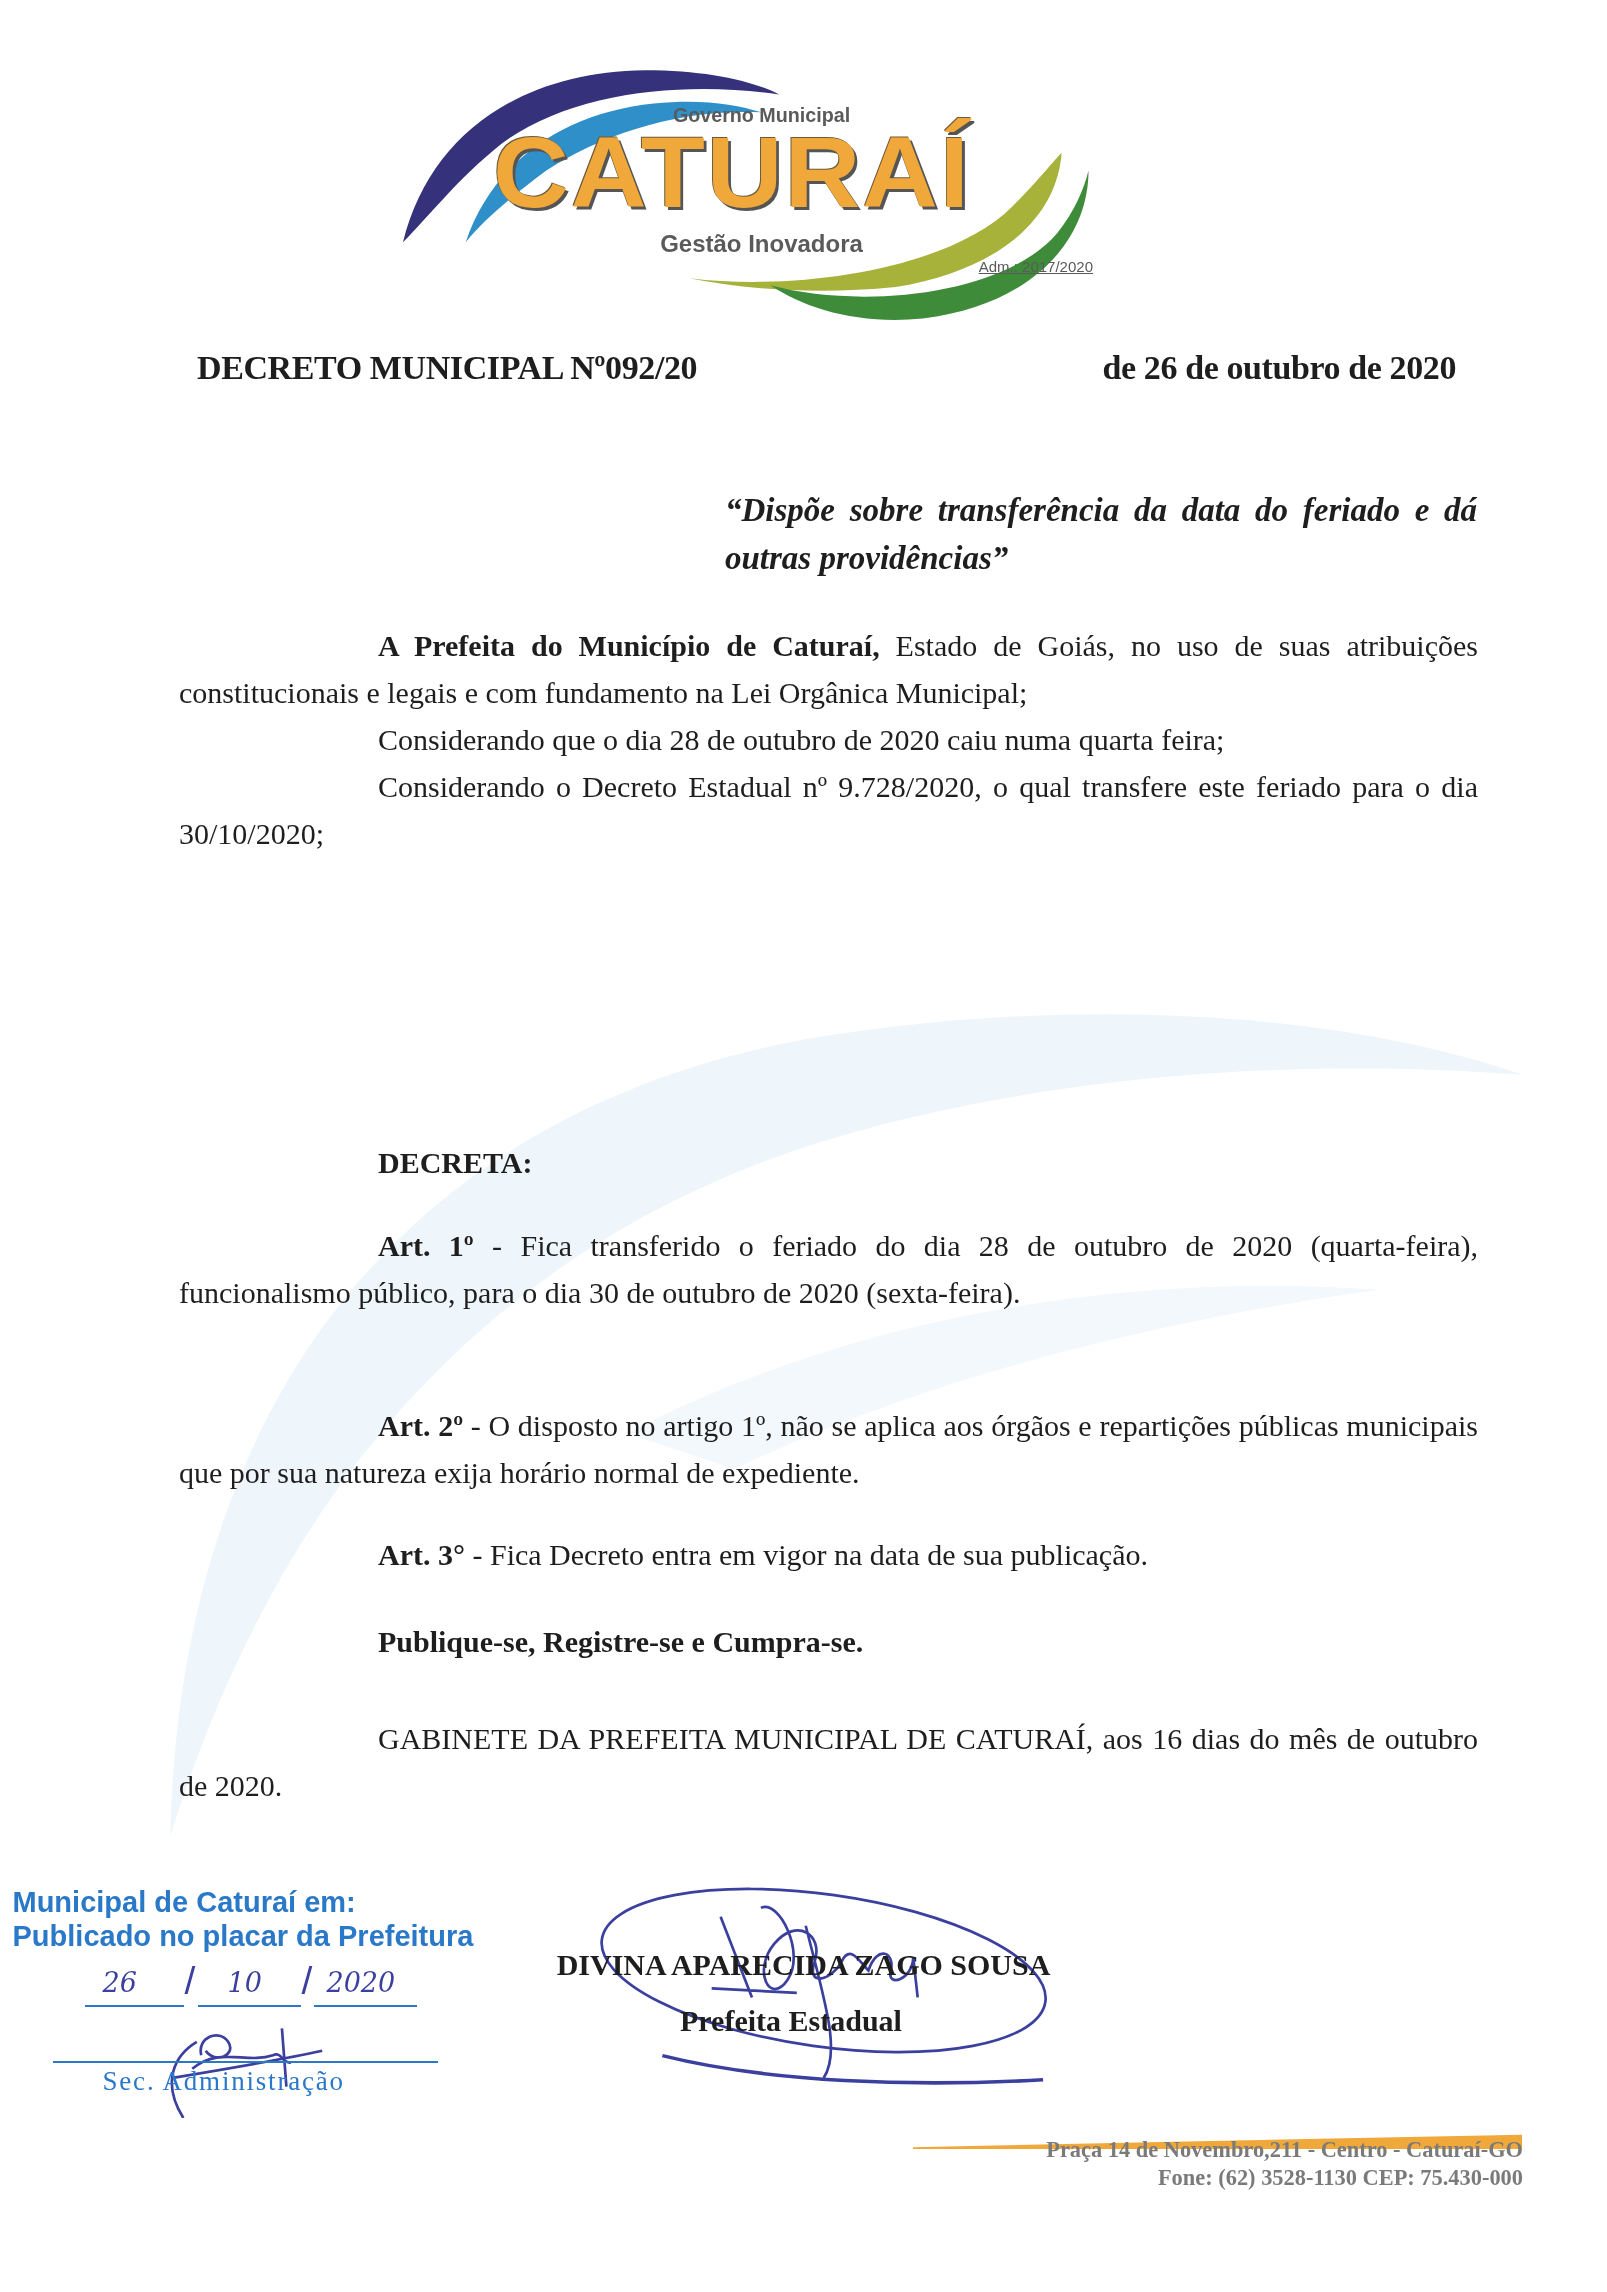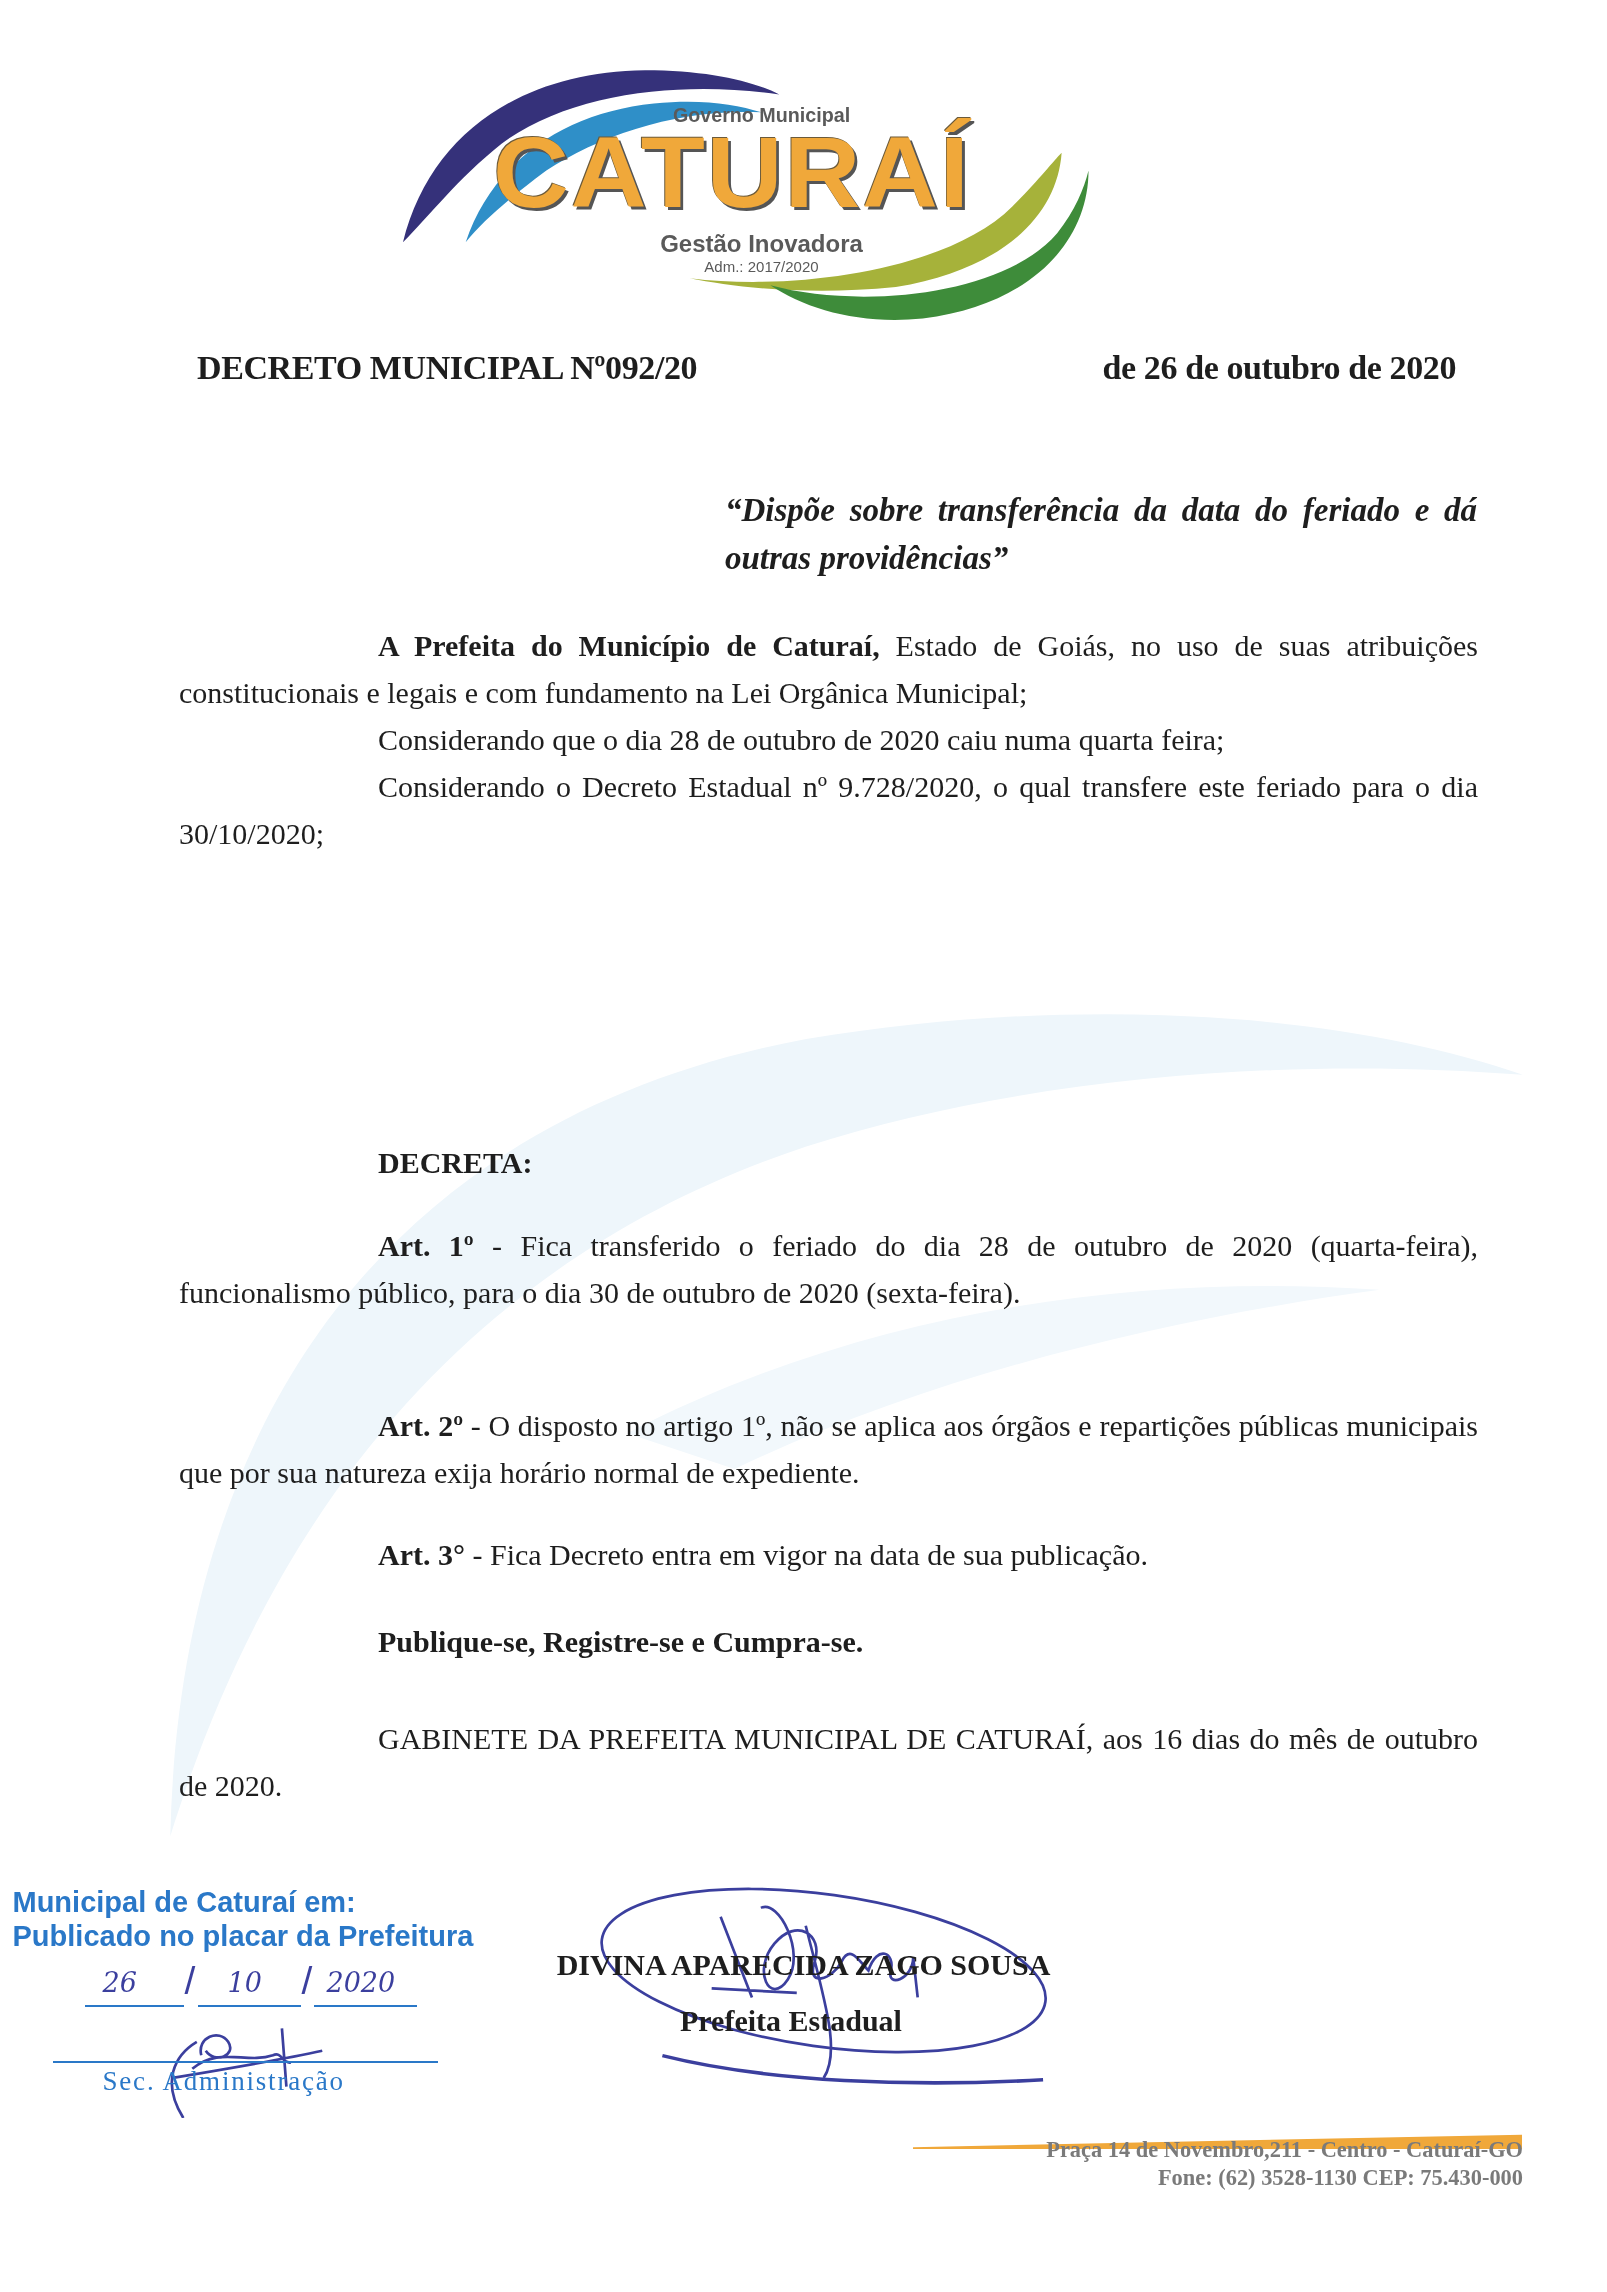--- a/index.html
+++ b/index.html
@@ -11,22 +11,22 @@
   .watermark { position: absolute; left: 0; top: 0; width: 1608px; height: 2293px; pointer-events: none; }
   .logo { position: absolute; left: 394px; top: 63px; width: 699px; height: 269px; }
   .logo svg { position: absolute; left: 0; top: 0; }
   .logo .gov { position: absolute; left: 0; width: 699px; top: 41px; text-align: center; padding-left: 36px; box-sizing: border-box;
     font-family: "Liberation Sans", sans-serif; font-weight: bold; font-size: 19.7px; color: #5a5a5a; }
   .logo .name { position: absolute; left: 99px; top: 59px; font-family: "Liberation Sans", sans-serif; font-weight: bold;
     font-size: 100px; letter-spacing: 1.8px; color: #f0a83a; transform: scaleX(1.05); transform-origin: left;
     text-shadow: 2.7px 2.7px 0 #555, -0.9px -0.9px 0 #6b5a3a; line-height: 1; }
   .logo .slogan { position: absolute; left: 0; width: 699px; top: 167px; text-align: center; padding-left: 36px; box-sizing: border-box;
     font-family: "Liberation Sans", sans-serif; font-weight: bold; font-size: 24px; color: #5a5a5a; }
-  .logo .adm { position: absolute; left: 0; width: 699px; top: 195px; text-align: center; padding-left: 36px; box-sizing: border-box;
-    font-family: "Liberation Sans", sans-serif; font-size: 15px; color: #5a5a5a; }
+  .logo .adm { position: absolute; left: 0; width: 699px; top: 195px; text-align: right; padding-left: 36px; box-sizing: border-box;
+    font-family: "Liberation Sans", sans-serif; font-size: 15px; color: #5a5a5a; text-decoration: underline; }
 
   .header-line { position: absolute; top: 349px; font-weight: bold; font-size: 34px; letter-spacing: -0.4px; }
   .dec-num { left: 197px; }
   .dec-date { right: 152px; }
 
   .ementa { position: absolute; left: 725px; width: 752px; top: 486px; font-style: italic; font-weight: bold;
     font-size: 33px; line-height: 48px; text-align: justify; text-align-last: left; }
 
   .body { position: absolute; left: 179px; width: 1299px; font-size: 30px; line-height: 47px; text-align: justify; }
   .p { margin: 0; text-indent: 199px; }

